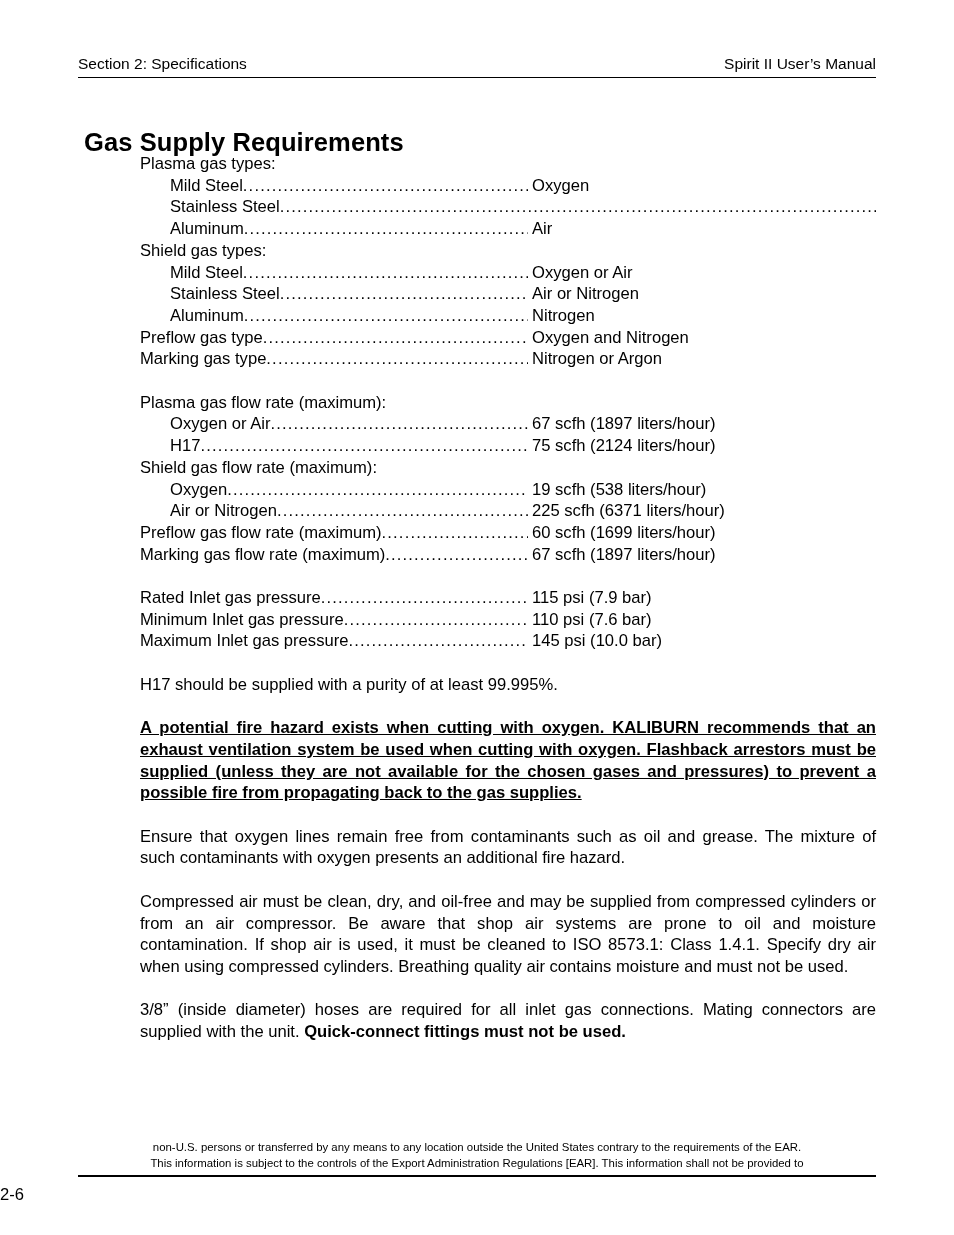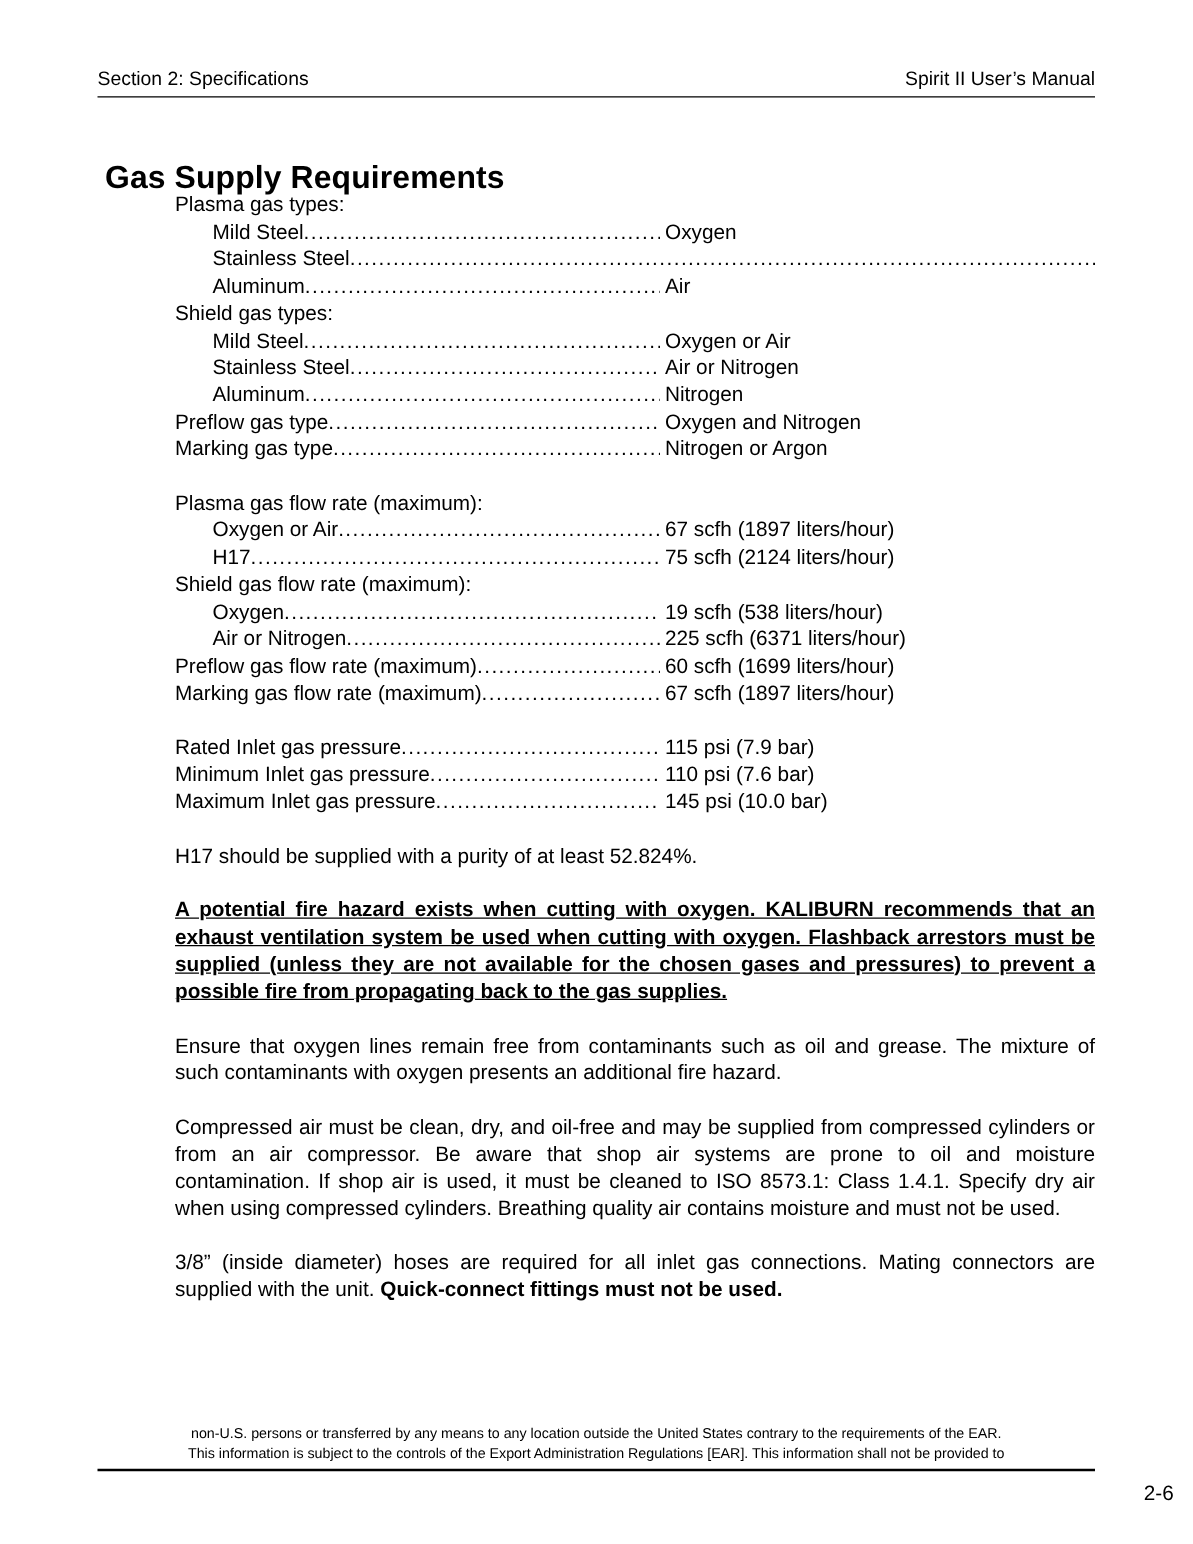--- a/index.html
+++ b/index.html
@@ -117,21 +117,21 @@
     text-align: center;
     border-bottom: 2px solid #000;
     padding-bottom: 4px;
   }
   .footer-note div { display: block; }
   .page-number {
     position: absolute;
     left: 0;
     top: 1184px;
     width: 939px;
-    text-align: right;
+    text-align: left;
     font-size: 16.6px;
     line-height: 21px;
   }
 </style>
 </head>
 <body>
 
 <div class="page">
 
   <div class="page-header">
@@ -246,21 +246,21 @@
           <span class="spec-value">110 psi (7.6 bar)</span>
         </div>
         <div class="spec-line">
           <span class="spec-label">Maximum Inlet gas pressure</span>
           <span class="leader"></span>
           <span class="spec-value">145 psi (10.0 bar)</span>
         </div>
       </div>
     <div class="spec-gap"></div>
 
-    <p class="para nojustify">H17 should be supplied with a purity of at least 52.824%.</p>
+    <p class="para nojustify">H17 should be supplied with a purity of at least 99.995%.</p>
 
     <div class="para-gap"></div>
     <p class="para bold">A potential fire hazard exists when cutting with oxygen.  KALIBURN recommends that an exhaust ventilation system be used when cutting with oxygen.  Flashback arrestors must be supplied (unless they are not available for the chosen gases and pressures) to prevent a possible fire from propagating back to the gas supplies.</p>
 
     <div class="para-gap"></div>
     <p class="para">Ensure that oxygen lines remain free from contaminants such as oil and grease.  The mixture of such contaminants with oxygen presents an additional fire hazard.</p>
 
     <div class="para-gap"></div>
     <p class="para">Compressed air must be clean, dry, and oil-free and may be supplied from compressed cylinders or from an air compressor.  Be aware that shop air systems are prone to oil and moisture contamination.  If shop air is used, it must be cleaned to ISO 8573.1: Class 1.4.1.  Specify dry air when using compressed cylinders.  Breathing quality air contains moisture and must not be used.</p>
 

